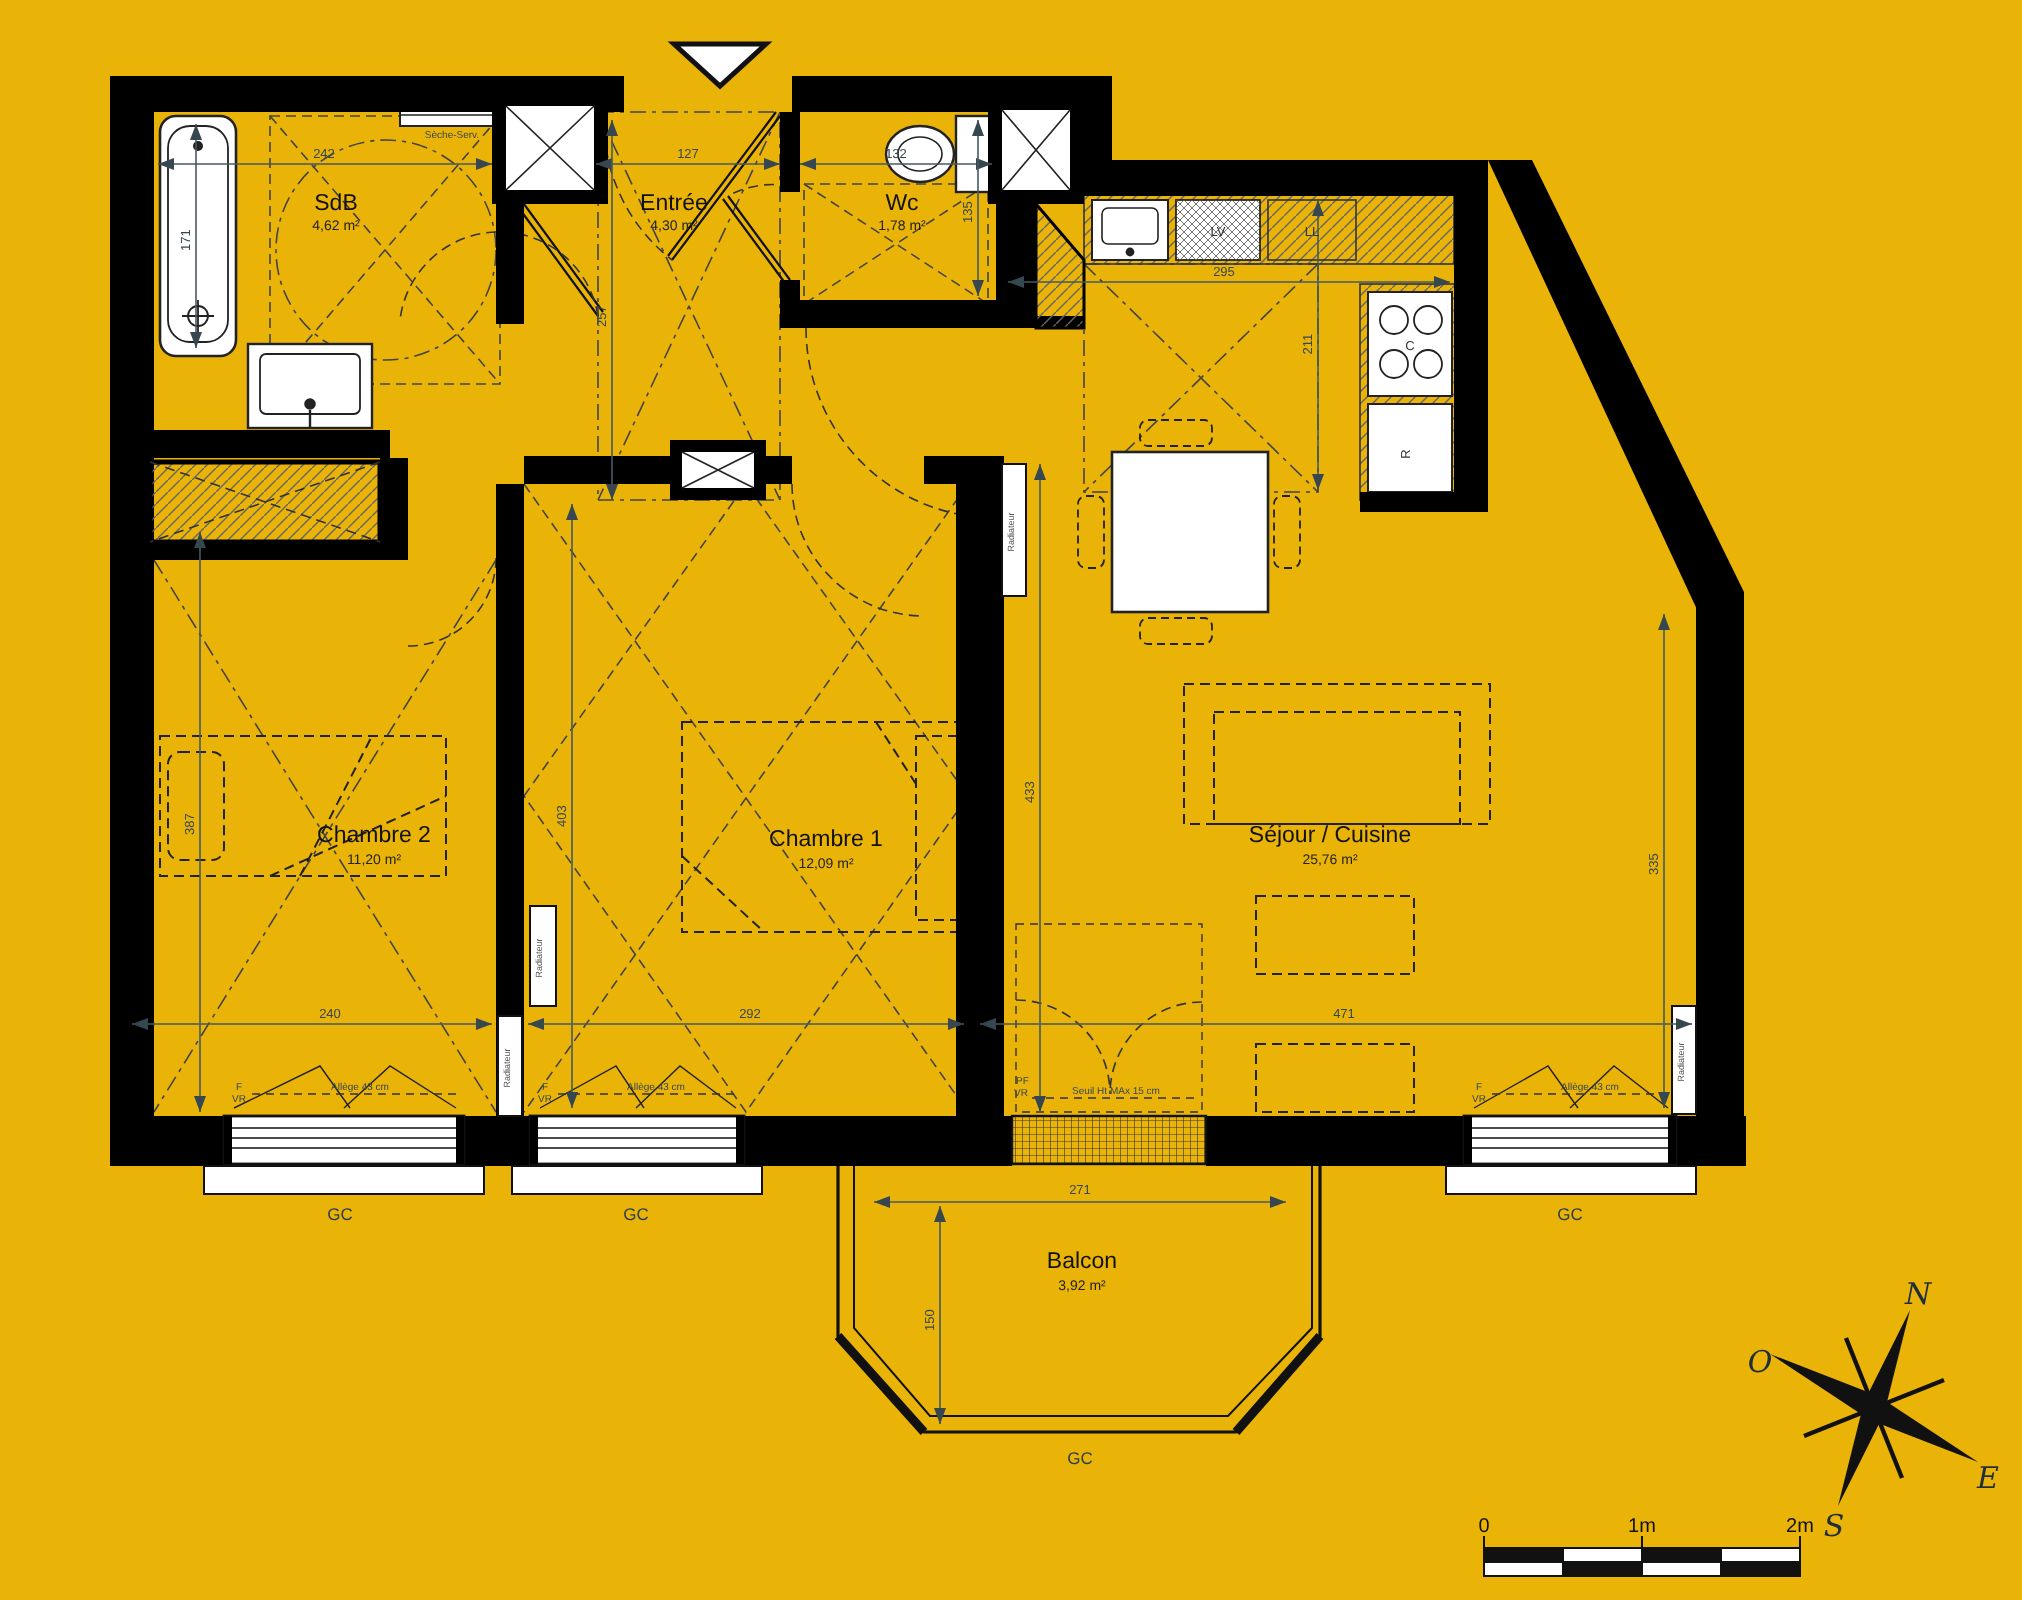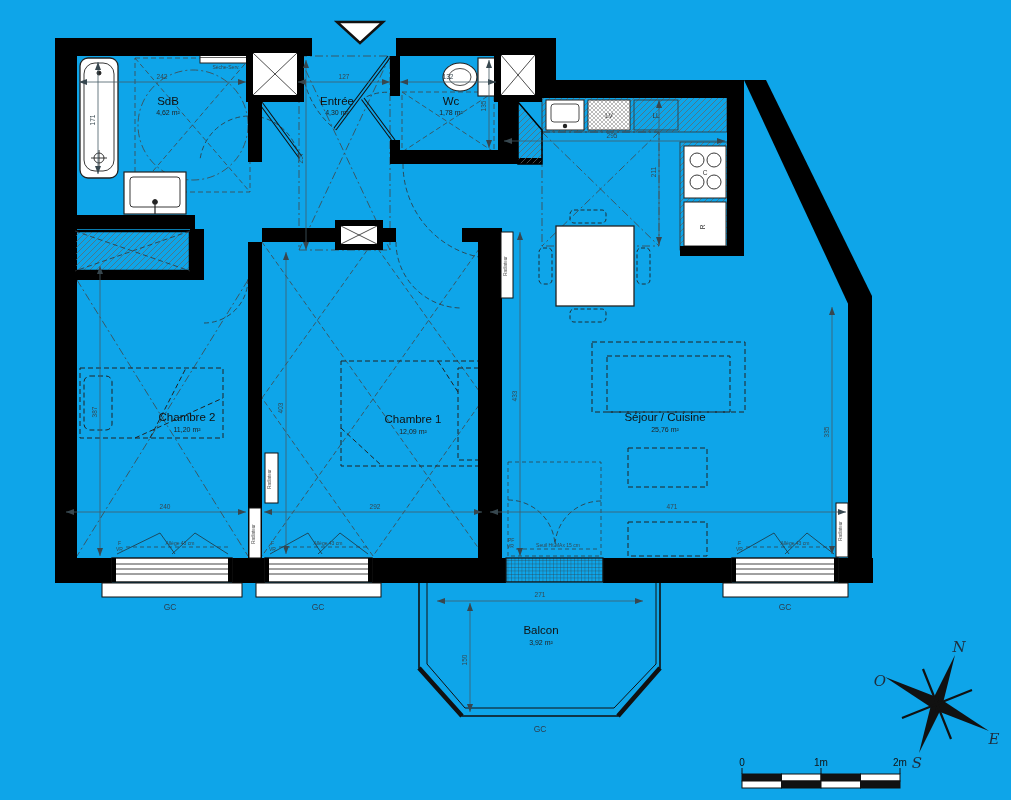--- a/index.html
+++ b/index.html
@@ -1,16 +1,16 @@
 <!DOCTYPE html>
 <html><head>
 <meta charset="utf-8">
 <style>
   html,body{margin:0;padding:0;background:#fff;}
-  #stage{position:relative;width:1011px;height:800px;background:#0ea5e9;overflow:hidden;
+  #stage{position:relative;width:1011px;height:800px;background:#eab308;overflow:hidden;
          font-family:"Liberation Sans",sans-serif;}
   svg{position:absolute;left:0;top:0;}
   text{font-family:"Liberation Sans",sans-serif;fill:#111;}
   .room-name{font-size:11.5px;fill:#111;}
   .room-area{font-size:7px;fill:#222;}
   .dim{font-size:6.5px;fill:#37474f;}
   .tiny{font-size:5px;fill:#37474f;}
   .gc{font-size:8.5px;fill:#2c3e50;}
   .appl{font-size:6.5px;fill:#333;}
   .rad{font-size:4.5px;fill:#555;}

